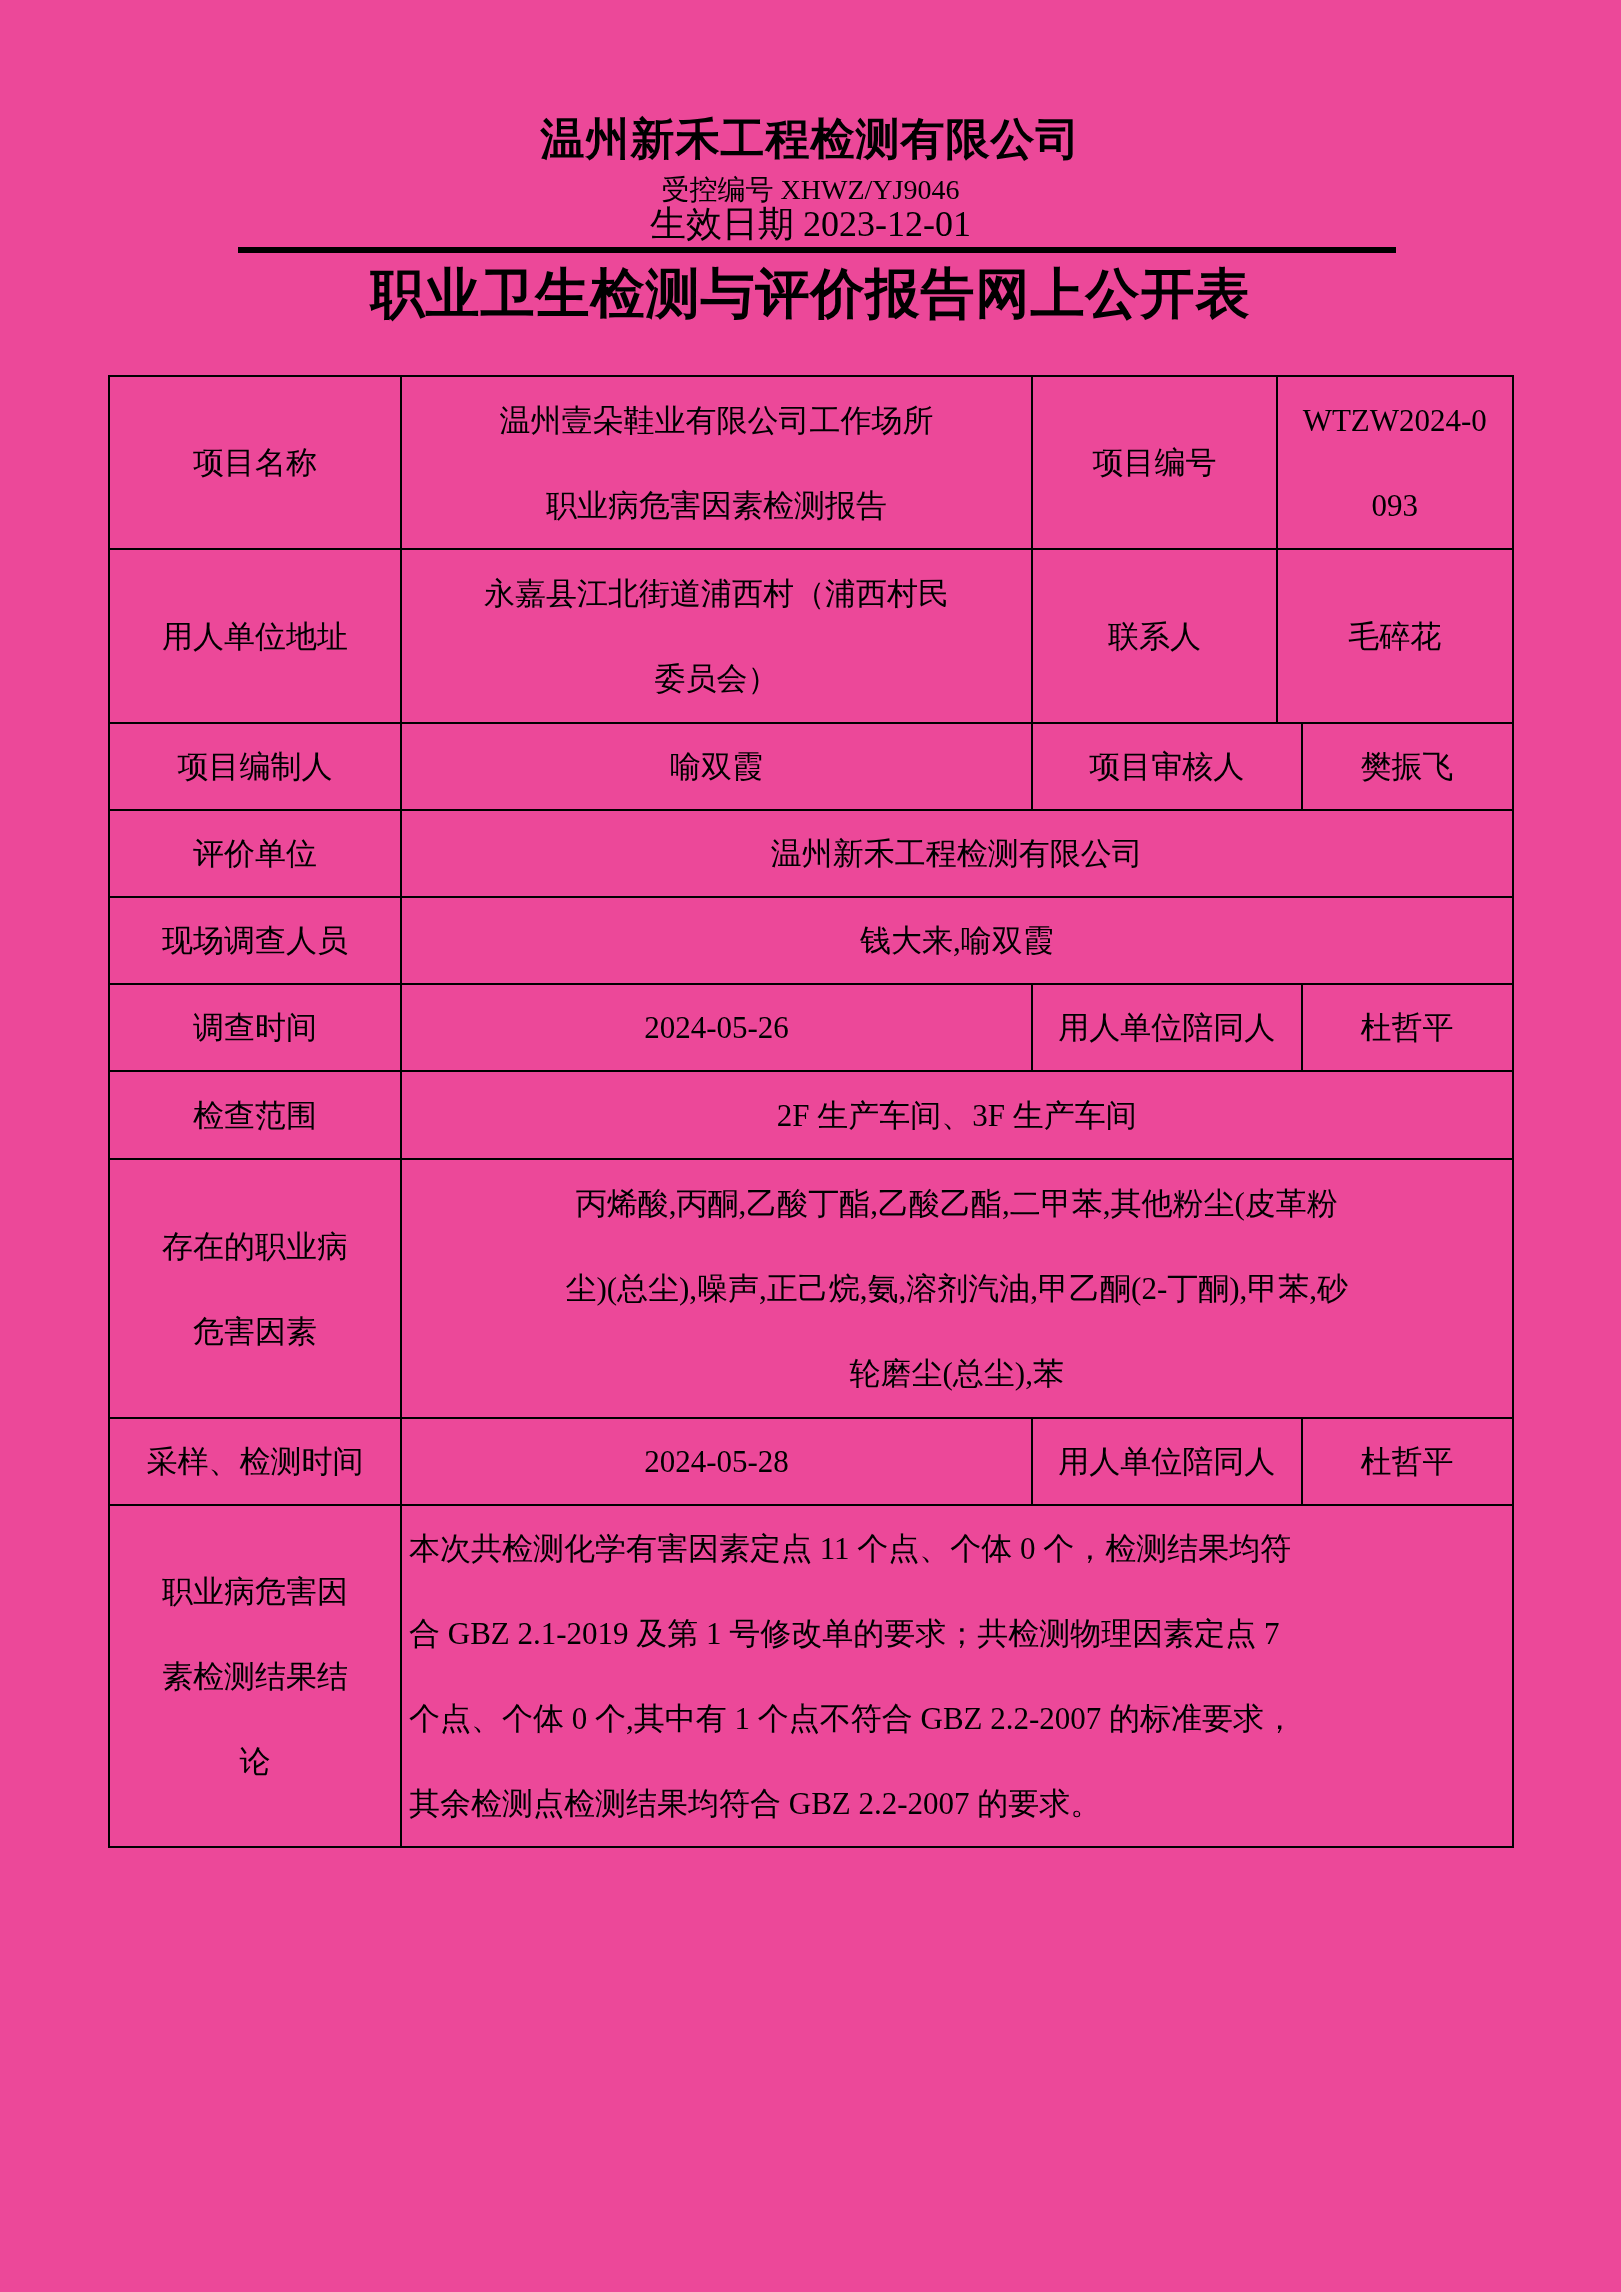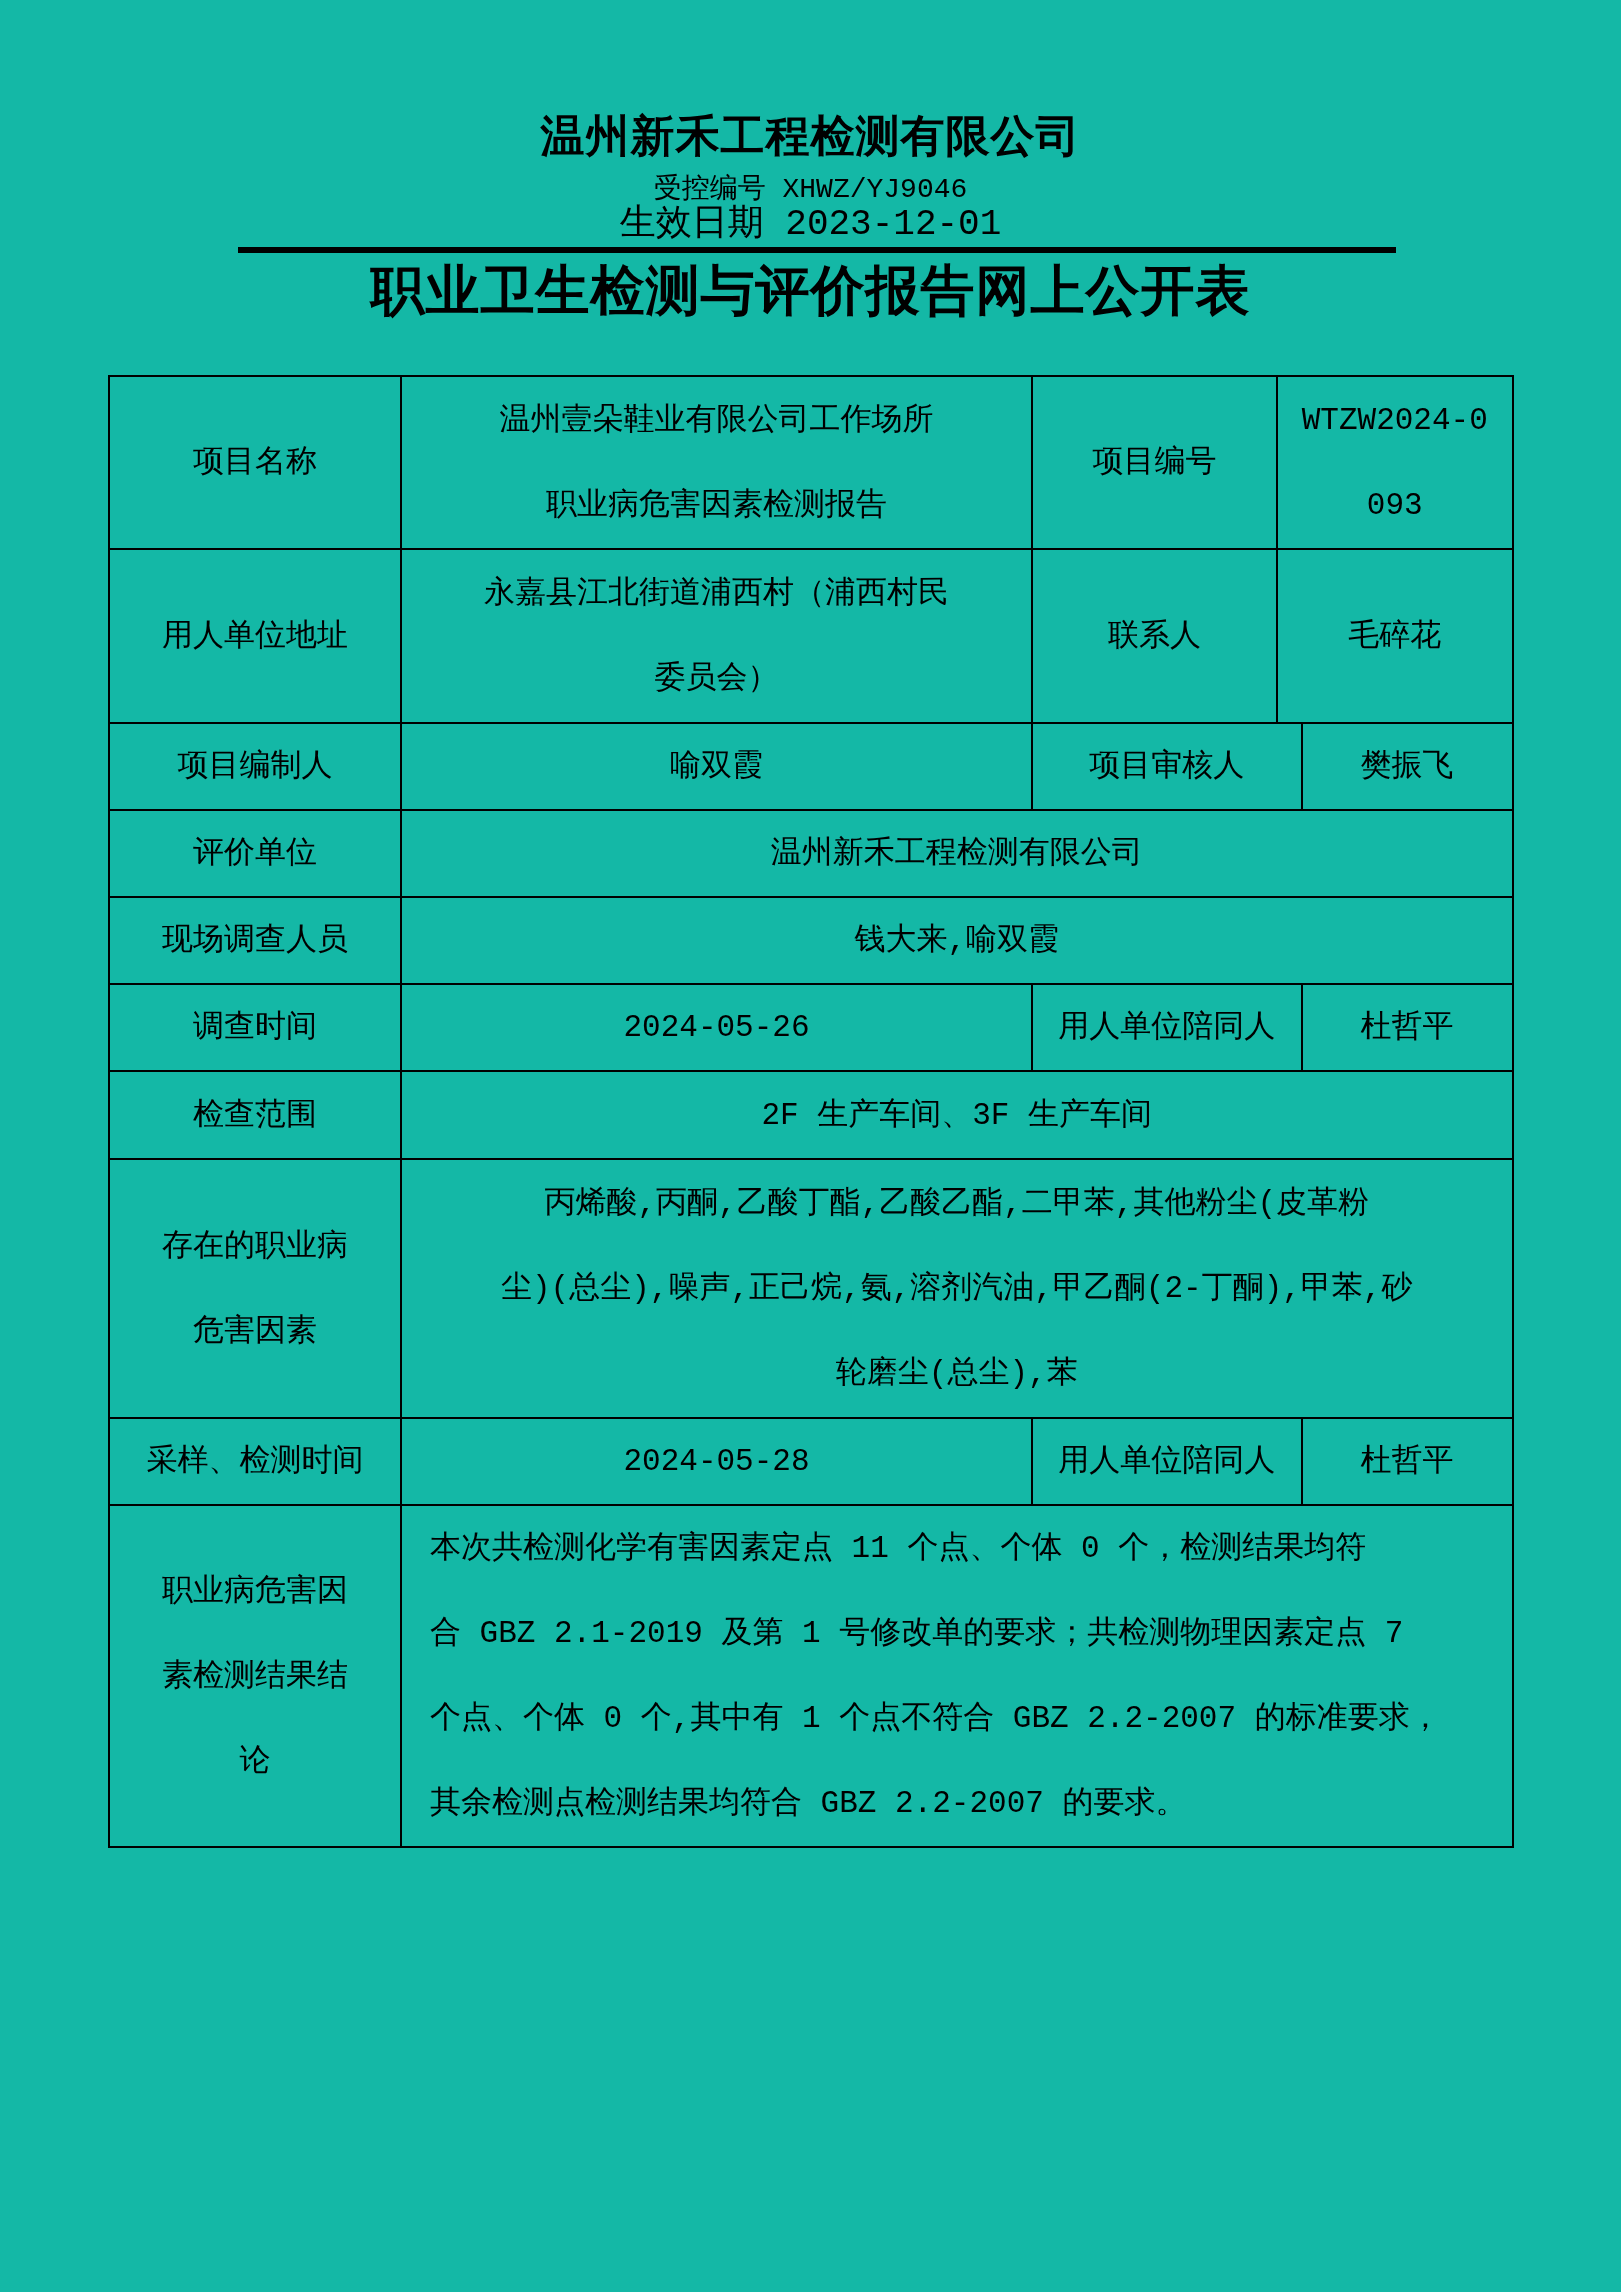--- a/index.html
+++ b/index.html
@@ -5,23 +5,23 @@
   html, body {
     margin: 0;
     padding: 0;
     background: #888;
   }
   .page {
     position: relative;
     width: 1621px;
     height: 2293px;
     margin: 0 auto;
-    background: #14b8a6;
+    background: #ec4899;
     color: #000;
-    font-family: Liberation Mono, monospace;
+    font-family: Liberation Serif, serif;
     overflow: hidden;
   }
   .hdr-company {
     position: absolute;
     top: 114px;
     left: 0;
     right: 0;
     text-align: center;
     font-size: 44px;
     font-weight: bold;
@@ -78,21 +78,21 @@
     font-size: 31px;
     line-height: 85px;
     text-align: center;
     vertical-align: middle;
     padding: 0 20px;
     white-space: pre-line;
     overflow: hidden;
   }
   table.report td.left {
     text-align: left;
-    padding: 0 28px;
+    padding: 0 7px;
   }
 </style>
 </head>
 <body>
 
 <div class="page">
 
   <div class="hdr-company">温州新禾工程检测有限公司</div>
   <div class="hdr-line1">受控编号 XHWZ/YJ9046</div>
   <div class="hdr-line2">生效日期 2023-12-01</div>

